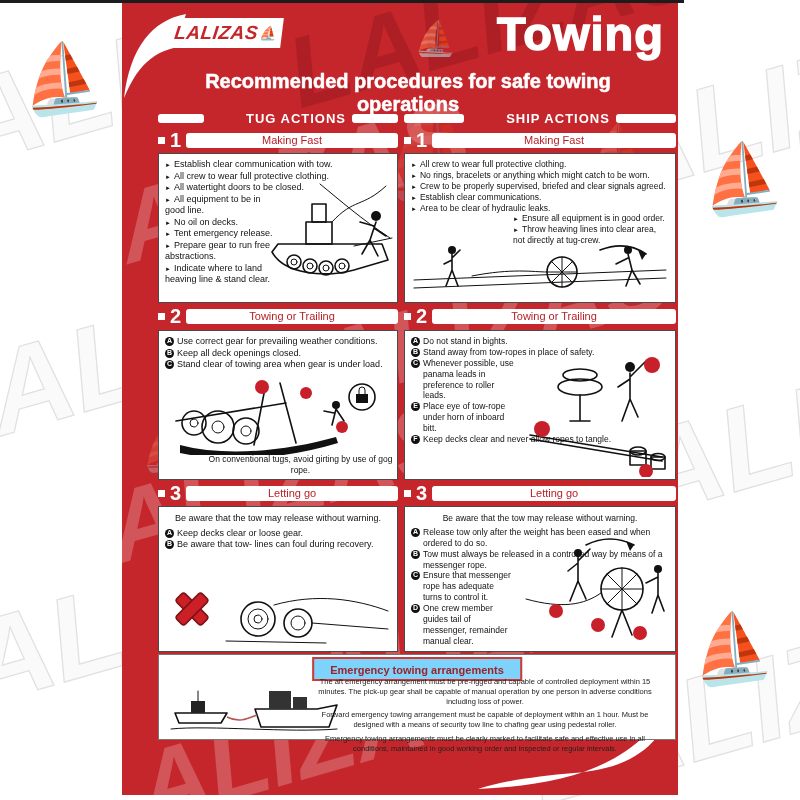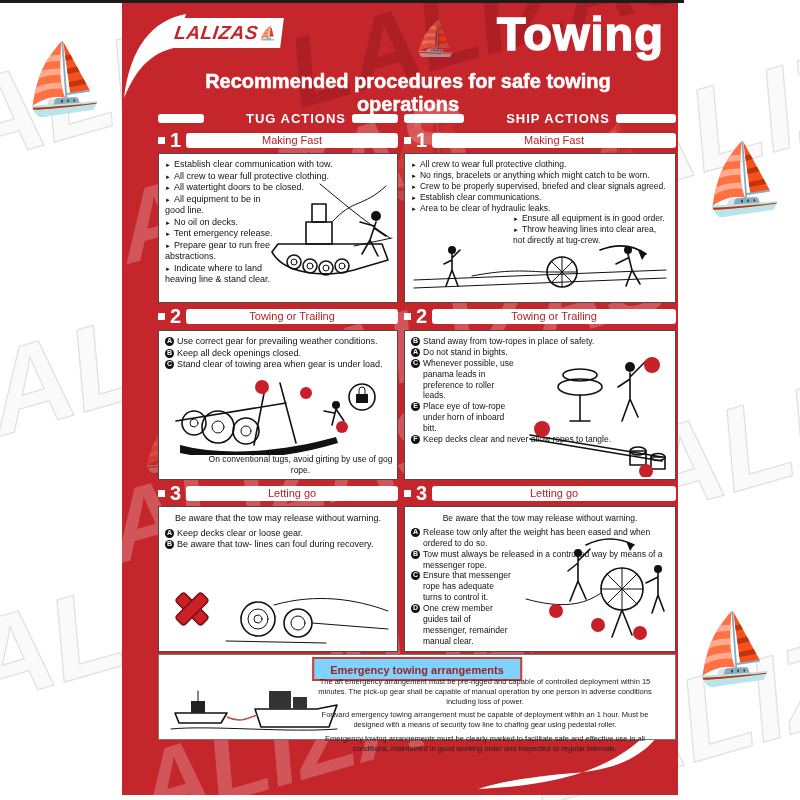--- a/index.html
+++ b/index.html
@@ -306,26 +306,26 @@
             <path class="ln" d="M6,82 L138,104 M6,86 L138,108"></path>
             <ellipse class="ln" cx="114" cy="98" rx="8" ry="4" fill="#fff"></ellipse>
             <rect x="106" y="98" width="16" height="14" fill="#fff" class="ln"></rect>
             <ellipse class="ln" cx="134" cy="104" rx="7" ry="3.5" fill="#fff"></ellipse>
             <rect x="127" y="104" width="14" height="12" fill="#fff" class="ln"></rect>
             <circle class="dot" cx="18" cy="76" r="8"></circle>
             <circle class="dot" cx="122" cy="118" r="7"></circle>
           </svg>
         </div>
         <div class="lett">
+            <span class="badge">A</span>
+            <span>Do not stand in bights.</span>
+          </div>
+        <div class="lett">
             <span class="badge">B</span>
             <span>Stand away from tow-ropes in place of safety.</span>
-          </div>
-        <div class="lett">
-            <span class="badge">A</span>
-            <span>Do not stand in bights.</span>
           </div>
         <div class="lett w42">
             <span class="badge">C</span>
             <span>Whenever possible, use panama leads in preference to roller leads.</span>
           </div>
         <div class="lett w42">
             <span class="badge">E</span>
             <span>Place eye of tow-rope under horn of inboard bitt.</span>
           </div>
         <div class="lett">

